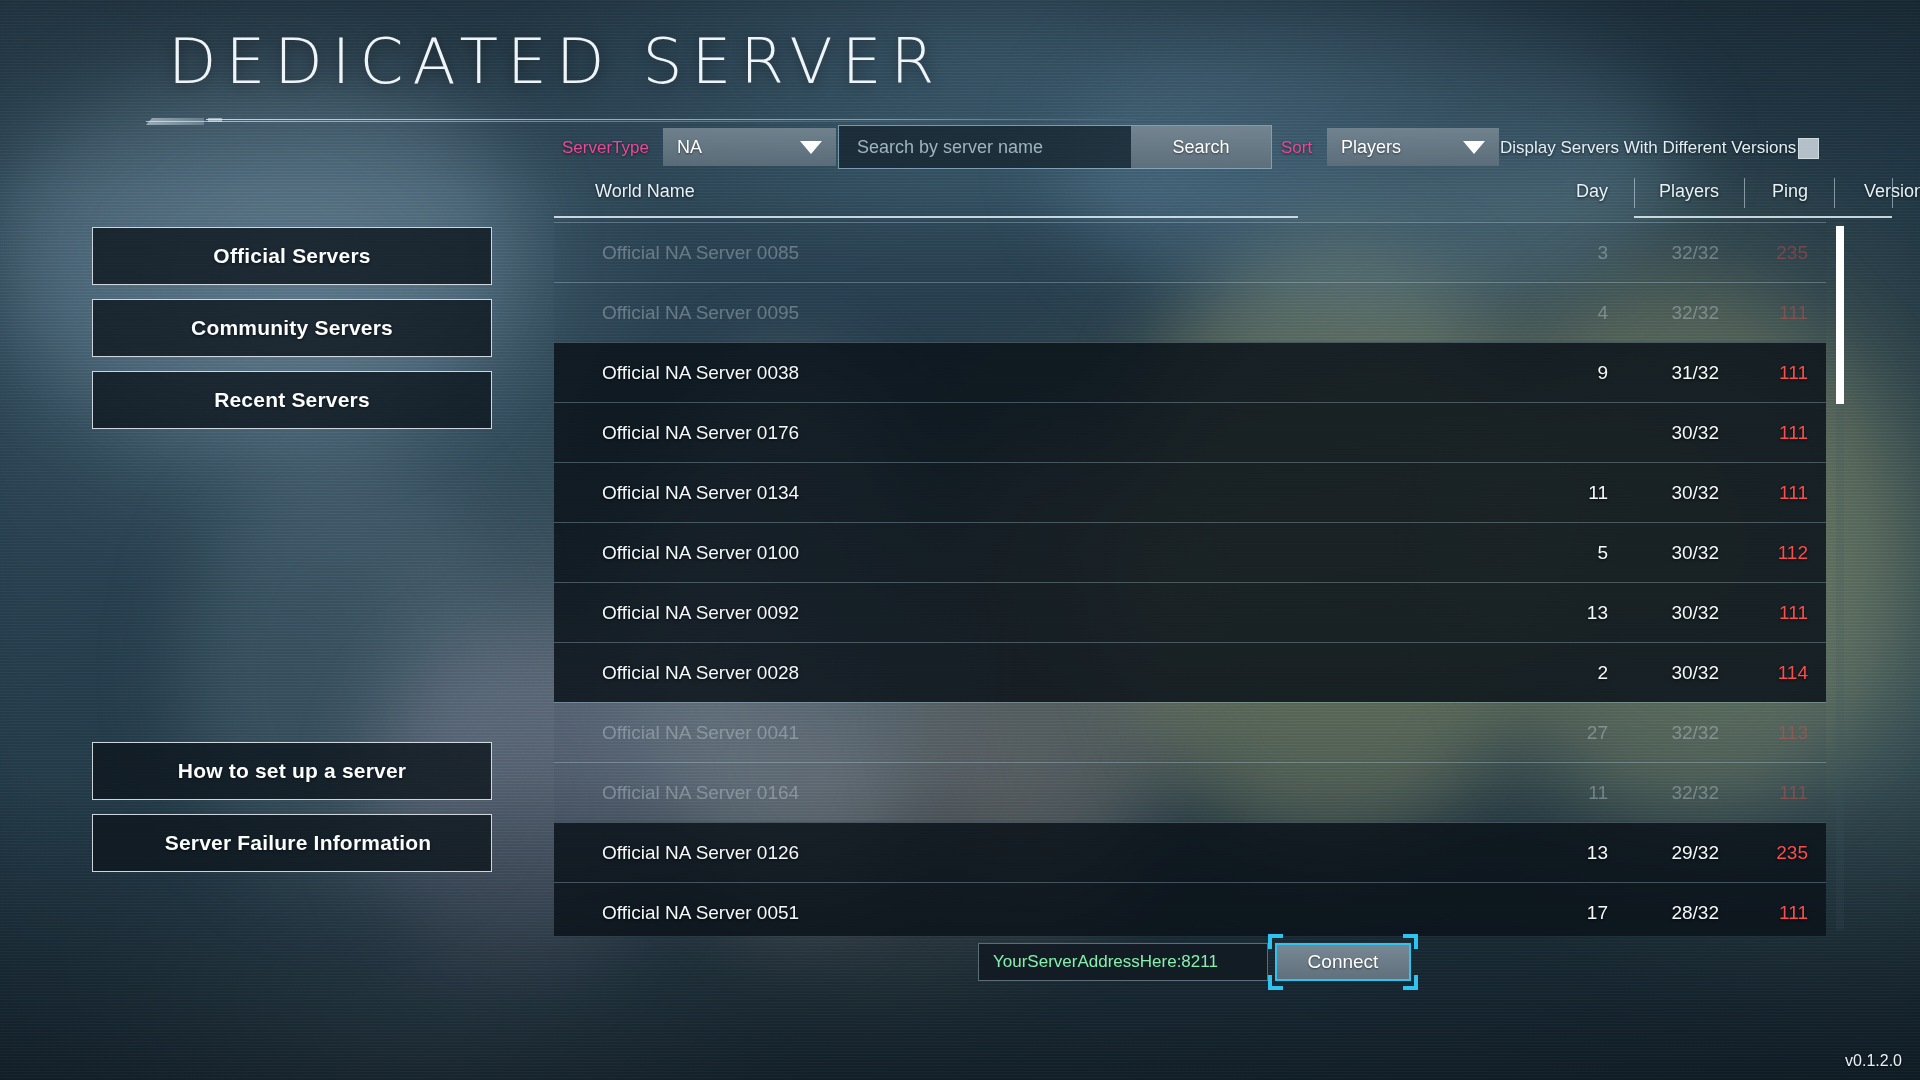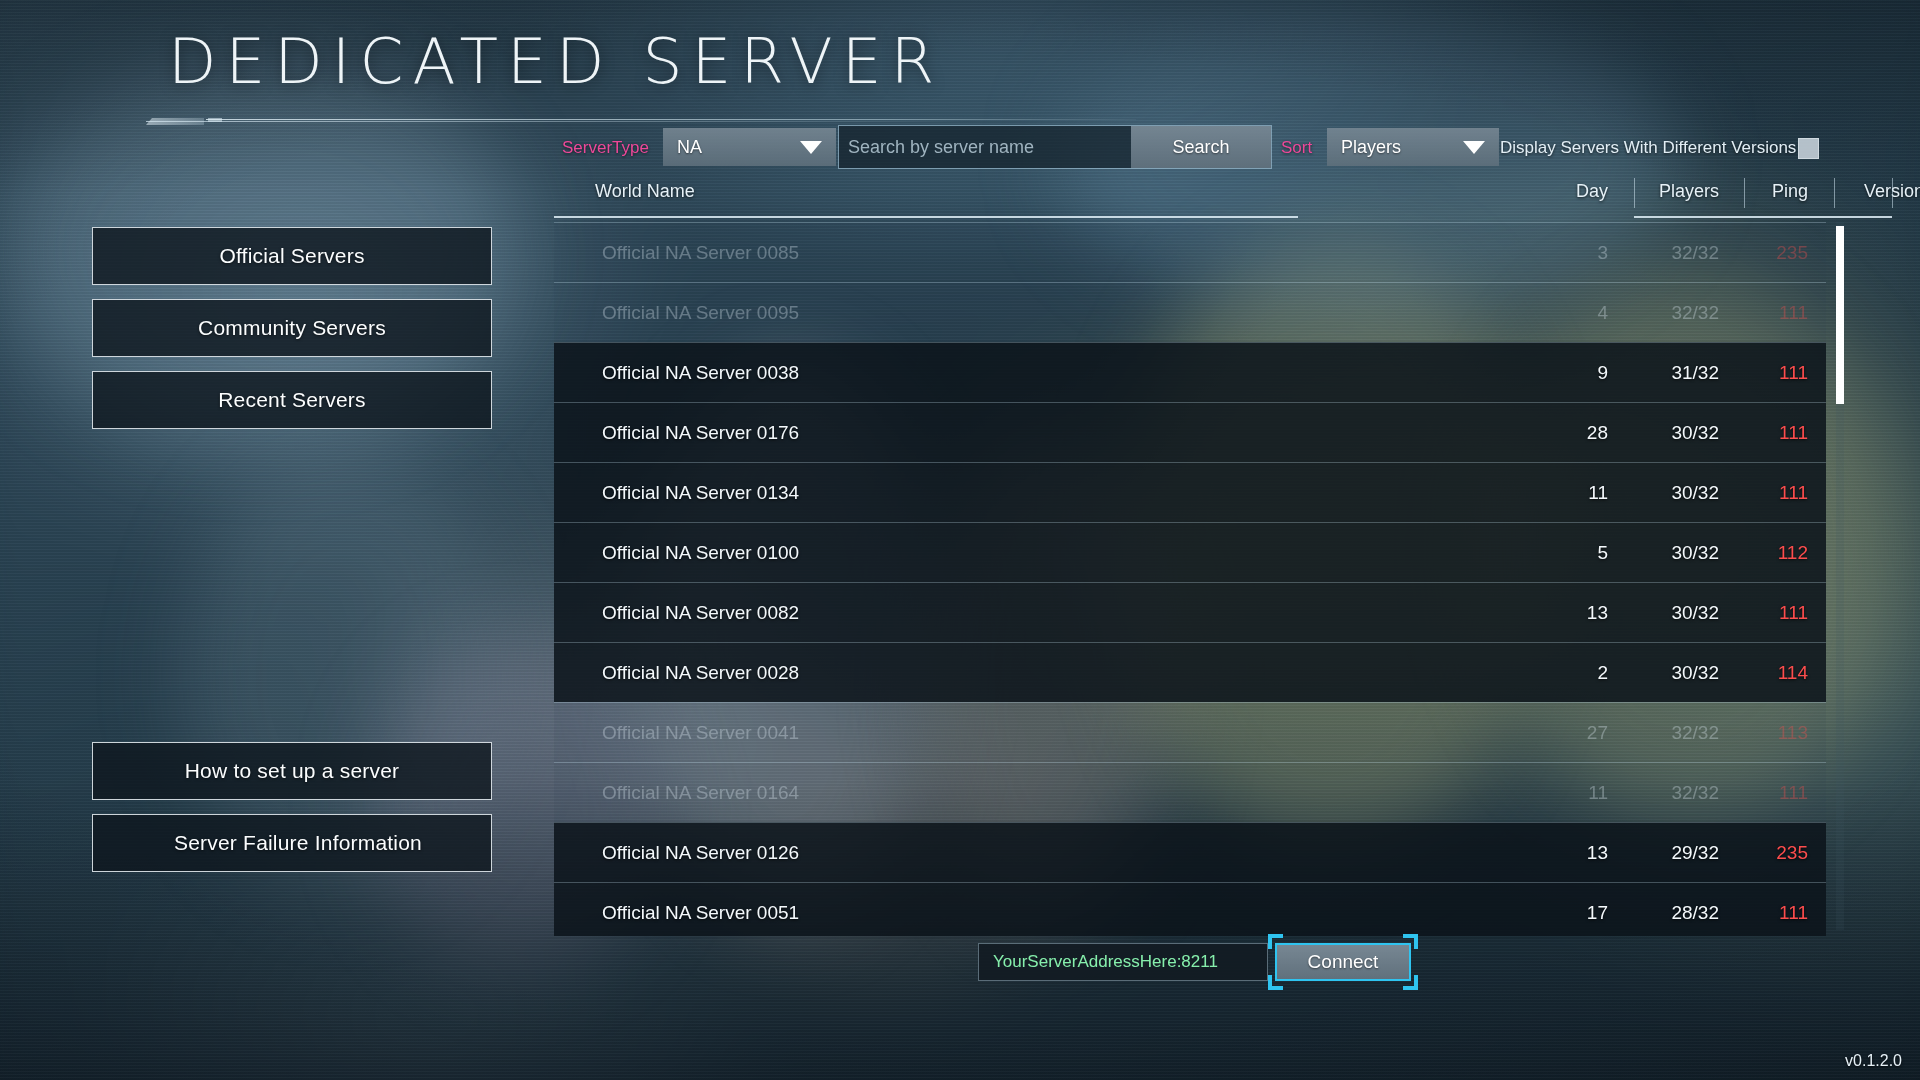--- a/index.html
+++ b/index.html
@@ -110,21 +110,21 @@
   
   .side-btn {
     position: absolute;
     left: 92px;
     width: 400px;
     height: 58px;
     background: rgba(14,22,30,0.80);
     border: 1px solid rgba(238,246,250,0.85);
     color: #fbfdfe;
     font-size: 21px;
-    font-weight: 400;
+    font-weight: 700;
     display: flex;
     align-items: center;
     justify-content: center;
     letter-spacing: 0.2px;
     text-shadow: 0 1px 3px rgba(0,0,0,0.6);
     cursor: pointer;
   }
   #btn-official   { top: 227px; }
   #btn-community  { top: 299px; }
   #btn-recent     { top: 371px; }
@@ -183,21 +183,21 @@
     border: 1px solid rgba(180,215,235,0.55);
     display: flex;
   }
   #search-input {
     flex: 1;
     background: rgba(20,33,43,0.72);
     border: none;
     outline: none;
     color: #dfeaf1;
     font-size: 18px;
-    padding-left: 9px;
+    padding-left: 18px;
     font-family: "Liberation Sans", sans-serif;
   }
   #search-input::placeholder { color: #9fb3bf; }
   #search-btn {
     width: 140px;
     background: linear-gradient(to bottom, rgba(120,136,148,0.92), rgba(96,112,124,0.92));
     color: #ffffff;
     font-size: 18px;
     display: flex;
     align-items: center;
@@ -452,41 +452,40 @@
       </div>
       <div class="row normal">
         <div class="c-name">Official NA Server 0038</div>
         <div class="c-day">9</div>
         <div class="c-players">31/32</div>
         <div class="c-ping">111</div>
         <div class="c-version">v0.1.2.0</div>
       </div>
       <div class="row normal">
         <div class="c-name">Official NA Server 0176</div>
-        <div class="c-day">28</div>
         <div class="c-players">30/32</div>
         <div class="c-ping">111</div>
         <div class="c-version">v0.1.2.0</div>
       </div>
       <div class="row normal">
         <div class="c-name">Official NA Server 0134</div>
         <div class="c-day">11</div>
         <div class="c-players">30/32</div>
         <div class="c-ping">111</div>
         <div class="c-version">v0.1.2.0</div>
       </div>
       <div class="row normal">
         <div class="c-name">Official NA Server 0100</div>
         <div class="c-day">5</div>
         <div class="c-players">30/32</div>
         <div class="c-ping">112</div>
         <div class="c-version">v0.1.2.0</div>
       </div>
       <div class="row normal">
-        <div class="c-name">Official NA Server 0082</div>
+        <div class="c-name">Official NA Server 0092</div>
         <div class="c-day">13</div>
         <div class="c-players">30/32</div>
         <div class="c-ping">111</div>
         <div class="c-version">v0.1.2.0</div>
       </div>
       <div class="row normal">
         <div class="c-name">Official NA Server 0028</div>
         <div class="c-day">2</div>
         <div class="c-players">30/32</div>
         <div class="c-ping">114</div>

